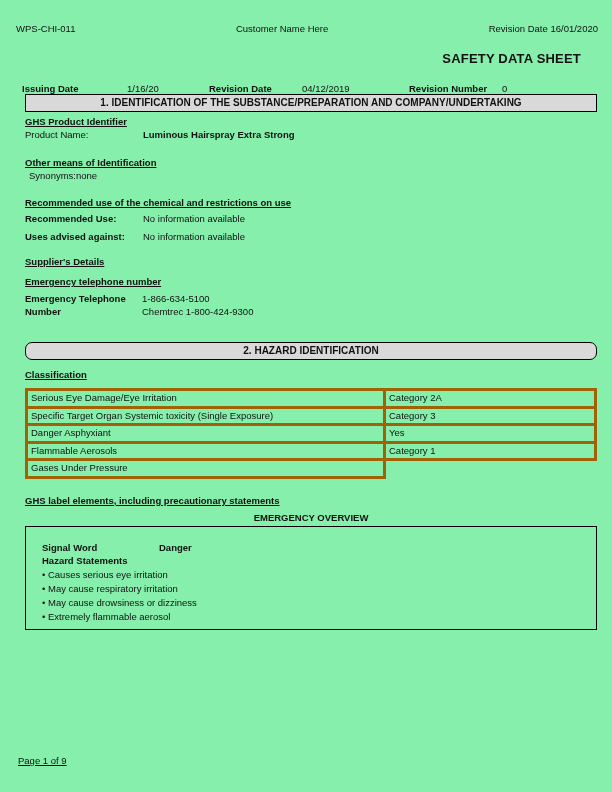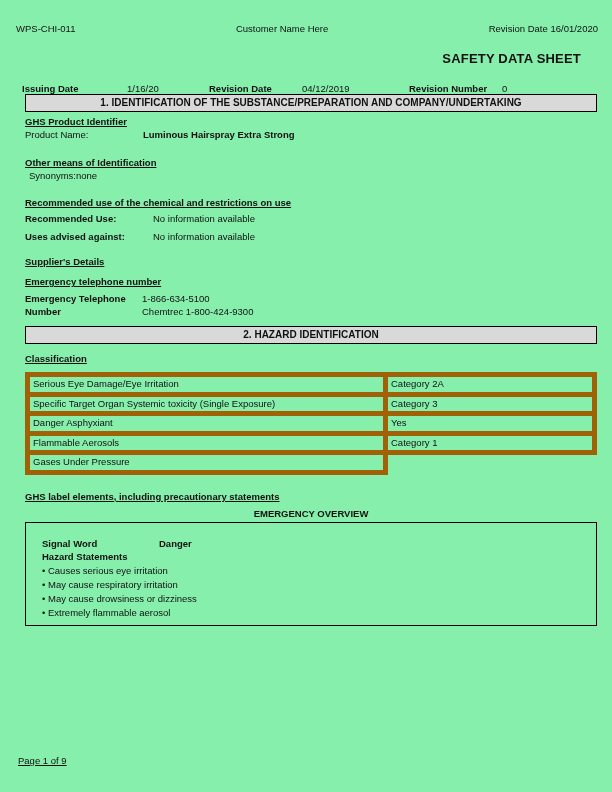--- a/index.html
+++ b/index.html
@@ -42,31 +42,31 @@
     padding:2px 0 3px 0;
   }
   .h-underline {
     font-weight:bold;
     text-decoration:underline;
     line-height:13px;
   }
   .row { display:flex; line-height:13px; }
   .row .lab { width:118px; flex:none; }
   .row .lab-sm { width:51px; flex:none;text-align:right; }
-  .row .lab-b { width:128px; flex:none; font-weight:bold; }
+  .row .lab-b { width:118px; flex:none; font-weight:bold; }
   .row .lab-phone { width:117px; flex:none; font-weight:bold; }
   .bold { font-weight:bold; }
   .supplier-block { margin-left:65px; line-height:13px; }
   .class-table {
     border-collapse:collapse;
     width:572px;
     font-size:9.5px;
   }
   .class-table td {
-    border:5px solid #a16207;
+    border:3px solid #a16207;
     padding:1px 3px 2px 3px;
     line-height:11.5px;
     vertical-align:top;
   }
   .class-table td.c1 { width:358px; }
   .class-table td.no-border { border:none; }
   .overview-title {
     text-align:center;
     font-weight:bold;
     font-size:9.5px;
@@ -143,21 +143,21 @@
     <div class="h-underline" style="margin-top:7px;">Emergency telephone number</div>
 
     <div class="row" style="margin-top:4px;">
       <span class="lab-phone">Emergency Telephone Number</span>
       <span>
         <div>1-866-634-5100</div>
         <div>Chemtrec 1-800-424-9300</div>
       </span>
     </div>
 
-    <div class="section-bar" style="margin-top:8px;">2. HAZARD IDENTIFICATION</div>
+    <div class="section-bar" style="margin-top:24px;border-radius:7px;">2. HAZARD IDENTIFICATION</div>
 
     <div class="h-underline" style="margin-top:8px;">Classification</div>
 
     <table class="class-table" style="margin-top:7px;">
       <tbody>
         <tr>
           <td class="c1">Serious Eye Damage/Eye Irritation</td>
           <td>Category 2A</td>
         </tr>
         <tr>

